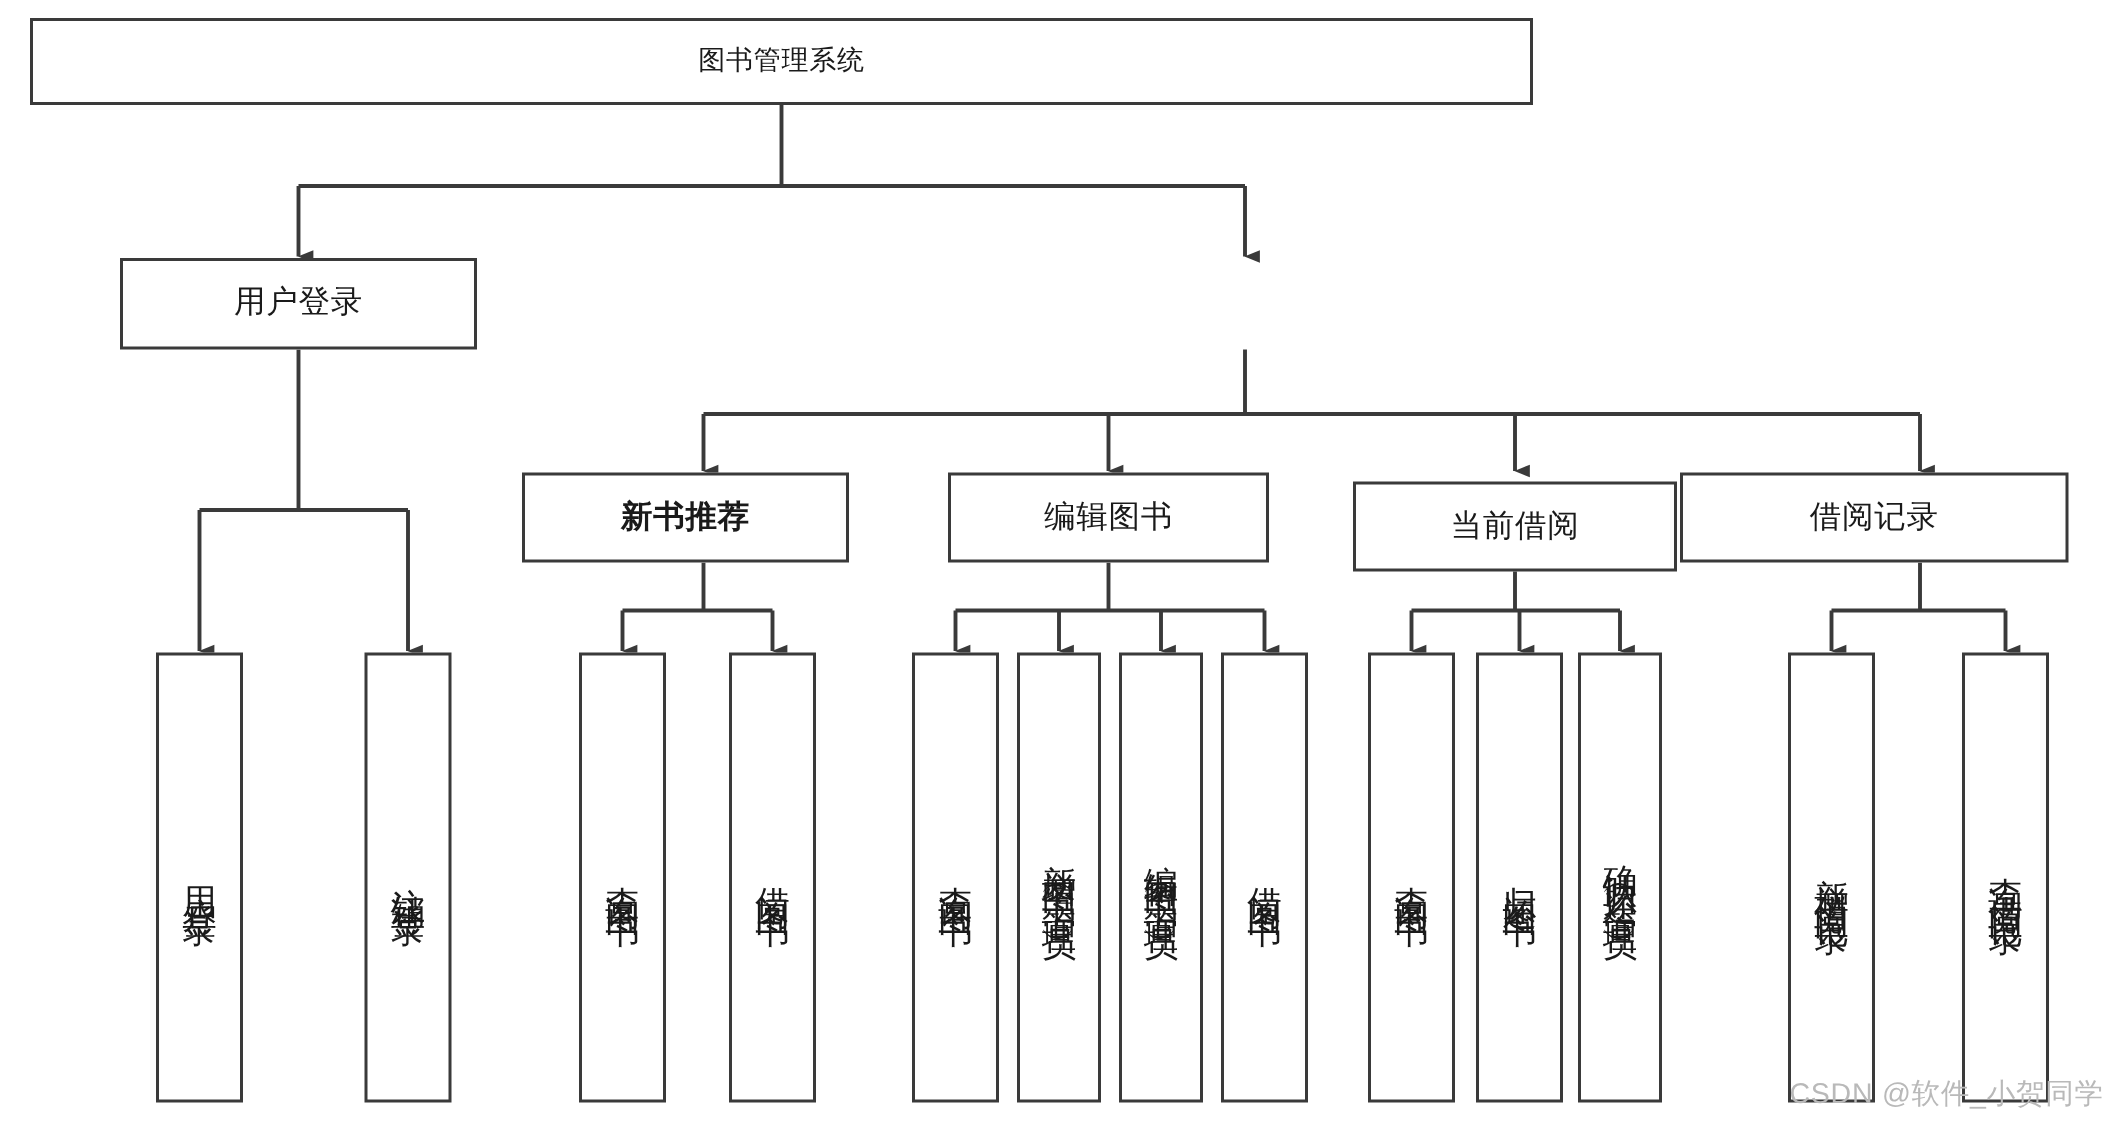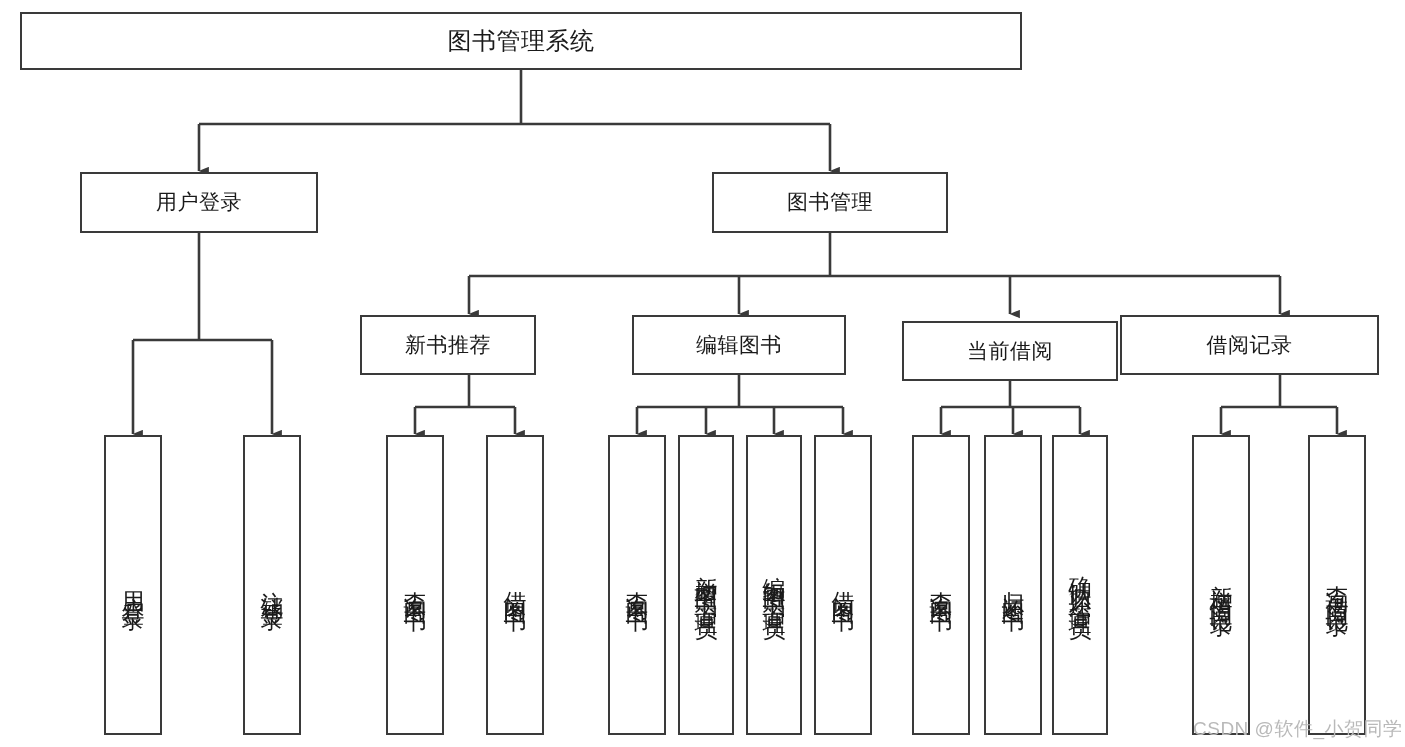--- a/index.html
+++ b/index.html
@@ -41,21 +41,21 @@
     text-align: center;
     line-height: 1.18;
     letter-spacing: 0.5px;
     white-space: nowrap;
   }
   
   .node.horiz .node-label {
     font-size: 21px;
   }
   .node.root .node-label {
-    font-size: 24px;
+    font-size: 18px;
   }
   
   .node.vert {
     align-items: center;
     justify-content: center;
   }
   .node.vert .node-label {
     writing-mode: vertical-rl;
     text-orientation: upright;
     font-size: 23px;
@@ -121,25 +121,22 @@
       </g>
   </svg>
 
   <div class="node horiz root" style="left: 20px; top: 12px; width: 1002px; height: 58px;">
     <span class="node-label">图书管理系统</span>
   </div>
 
   <div class="node horiz" style="left: 80px; top: 172px; width: 238px; height: 61px;">
     <span class="node-label">用户登录</span>
   </div>
-  <div class="node horiz" style="left: 712px; top: 172px; width: 236px; height: 61px;">
-    <span class="node-label">图书管理</span>
-  </div>
 
-  <div class="node horiz" style="left: 360px; top: 315px; width: 176px; height: 60px;">
+  <div class="node horiz" style="left: 348px; top: 315px; width: 218px; height: 60px; font-weight: bold;">
     <span class="node-label">新书推荐</span>
   </div>
   <div class="node horiz" style="left: 632px; top: 315px; width: 214px; height: 60px;">
     <span class="node-label">编辑图书</span>
   </div>
   <div class="node horiz" style="left: 902px; top: 321px; width: 216px; height: 60px;">
     <span class="node-label">当前借阅</span>
   </div>
   <div class="node horiz" style="left: 1120px; top: 315px; width: 259px; height: 60px;">
     <span class="node-label">借阅记录</span>

